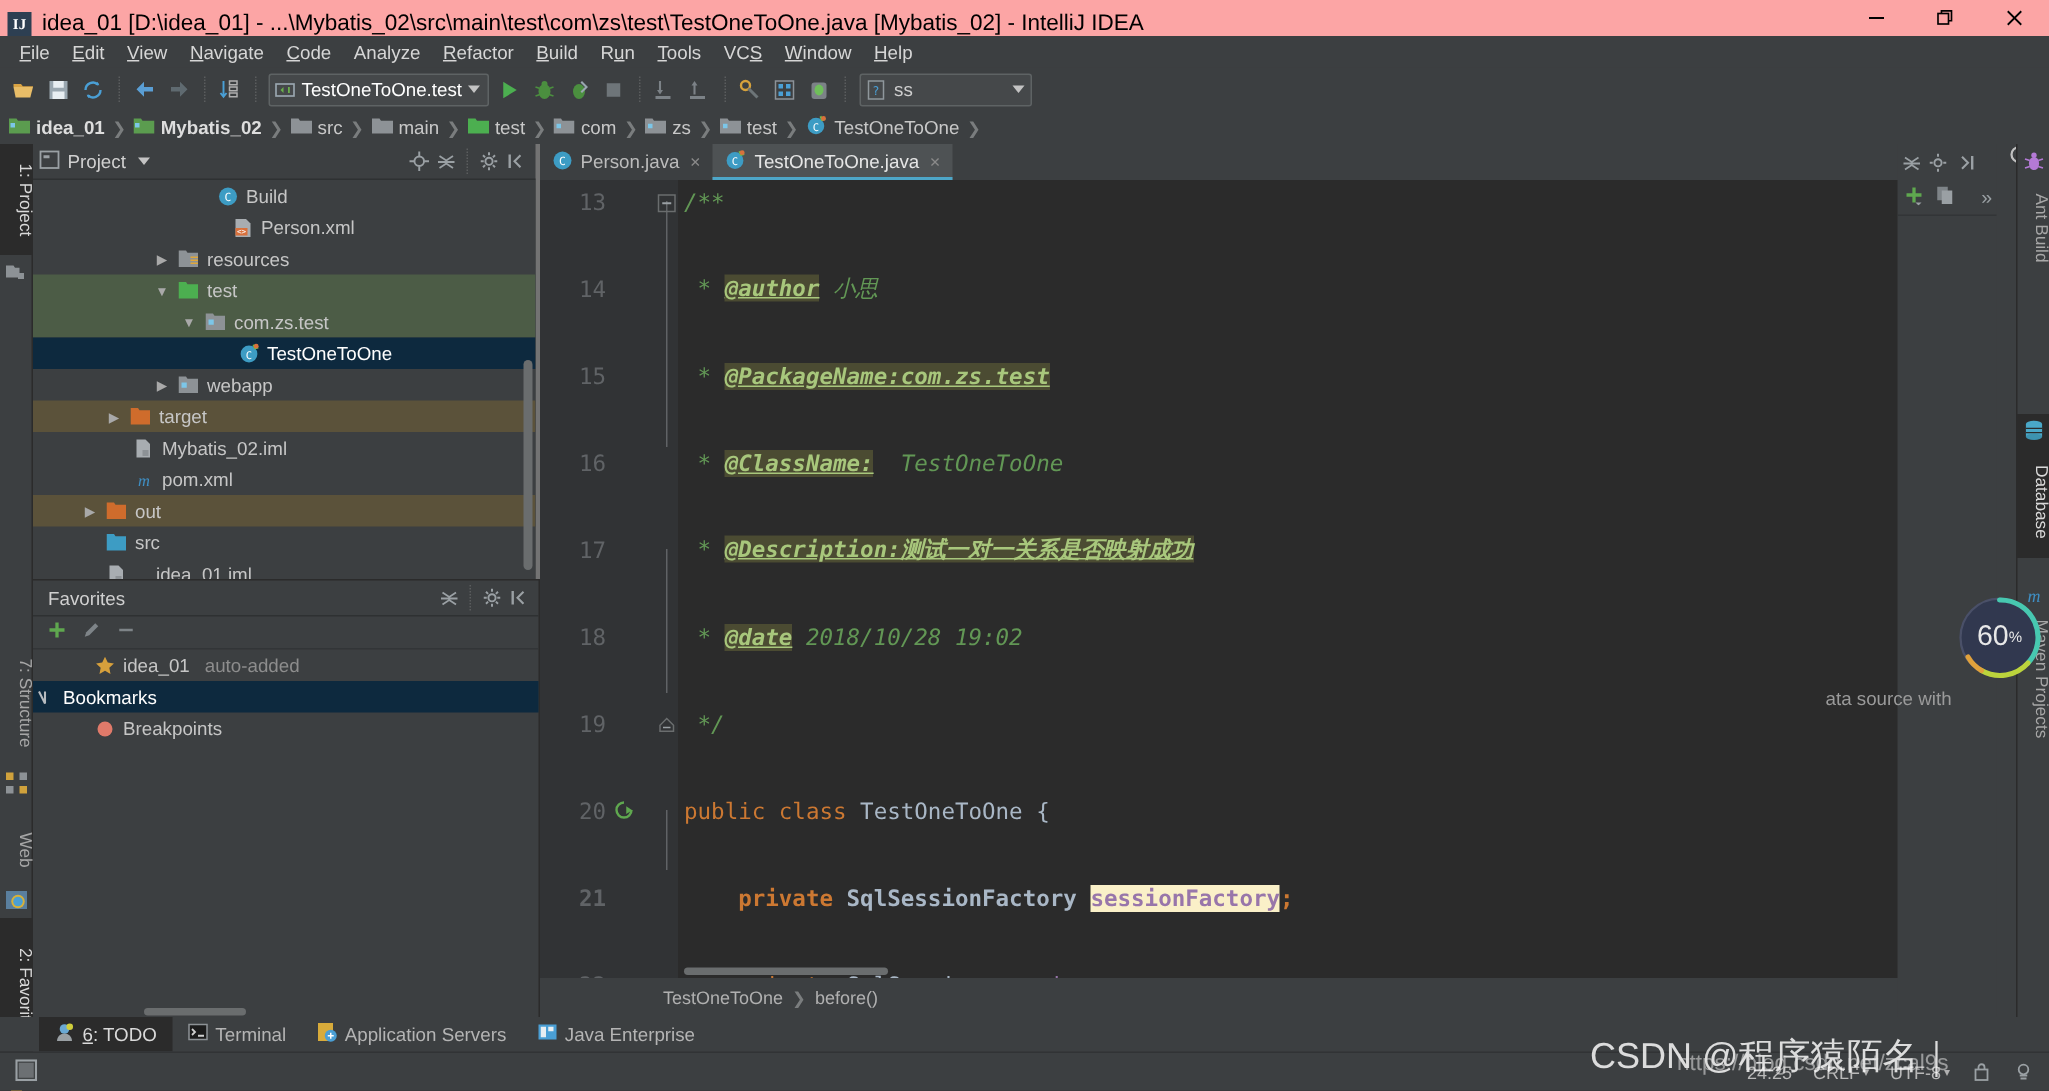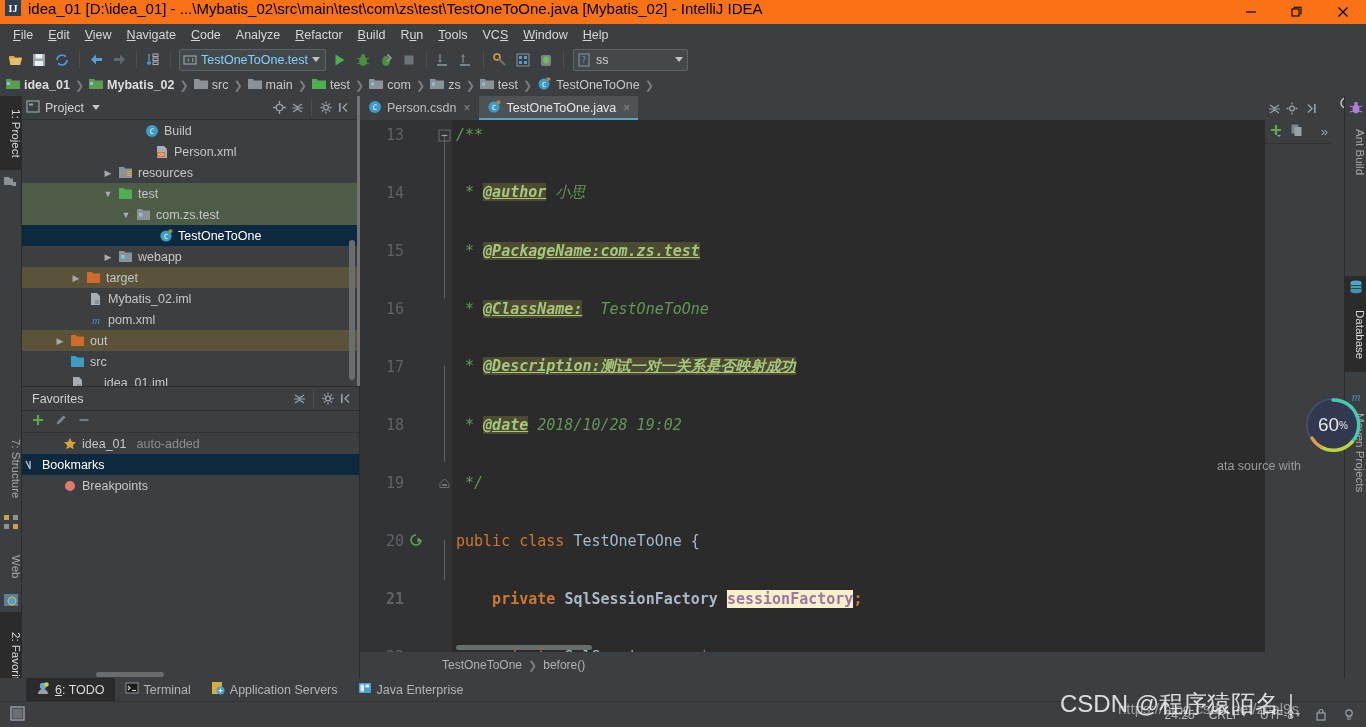--- a/index.html
+++ b/index.html
@@ -11,22 +11,22 @@
     font-family: "Liberation Sans", sans-serif;
     font-size: 12px;
     color: #bbbbbb;
     -webkit-font-smoothing: antialiased;
   }
   .app { position: relative; width: 1366px; height: 727px; }
 
   
   .titlebar {
     position: absolute; left: 0; top: 0; width: 1366px; height: 24px;
-    background: #f97316; color: #1a1a1a;
-    display: flex; align-items: flex-start;
+    background: #fca5a5; color: #1a1a1a;
+    display: flex; align-items: flex-end;
   }
   .tb-logo {
     width: 16px; height: 16px; margin-left: 5px; margin-right: 7px;
     background: #2d3f52; color: #fff; font-size: 10px; font-weight: bold;
     display: flex; align-items: center; justify-content: center;
     font-family: "Liberation Serif", serif;
   }
   .tb-title { font-size: 15px; color: #000; white-space: nowrap; }
   .tb-ctrls { margin-left: auto; display: flex; height: 24px; }
   .tb-btn {
@@ -56,21 +56,21 @@
     width: 22px; height: 22px; display: flex; align-items: center;
     justify-content: center; margin-right: 1px;
   }
   .sep { width: 1px; height: 17px; margin: 0 5px;
          border-left: 1px dotted #5a5d5e; }
   .run-config {
     display: flex; align-items: center; height: 22px;
     border: 1px solid #5e6364; background: #45484a; border-radius: 2px;
     padding: 0 5px 0 3px; margin: 0 3px; gap: 4px;
   }
-  .run-config .txt { font-size: 12.5px; color: #7dd3fc; white-space: nowrap; }
+  .run-config .txt { font-size: 12.5px; color: #ffffff; white-space: nowrap; }
   .caret { width: 0; height: 0; border-left: 4px solid transparent;
            border-right: 4px solid transparent; border-top: 5px solid #c3c3c3; }
   .search-box {
     display: flex; align-items: center; height: 22px; width: 115px;
     border: 1px solid #5e6364; background: #45484a; border-radius: 2px;
     padding: 0 4px; margin-left: 4px; gap: 5px;
   }
   .search-box .txt { font-size: 12.5px; color: #cfcfcf; flex: 1; }
   .magnifier { position: absolute; right: 10px; top: 51px; }
 
@@ -831,21 +831,21 @@
 
   <div class="editor-area">
     <div class="tabs">
       <div class="etab">
         <span>
           <svg width="14" height="14" viewBox="0 0 14 14">
               <circle cx="7" cy="7" r="6" fill="#3d9cc4"></circle>
               <text x="7" y="10" font-size="7.5" fill="#fff" text-anchor="middle" font-family="monospace">C</text>
             </svg>
         </span>
-        <span>Person.csdn</span>
+        <span>Person.java</span>
         <span class="x">×</span>
       </div>
       <div class="etab active">
         <span>
           <svg width="15" height="15" viewBox="0 0 15 15">
             <circle cx="7" cy="8" r="5.6" fill="#3d9cc4"></circle>
             <text x="7" y="11" font-size="7" fill="#fff" text-anchor="middle" font-family="monospace">C</text>
             <path d="M10 1.8l1 2.4 2.2-.5" stroke="#6aba4a" stroke-width="1.4" fill="none"></path>
             <circle cx="11.8" cy="2.8" r="1.6" fill="#d9713c"></circle>
           </svg>

